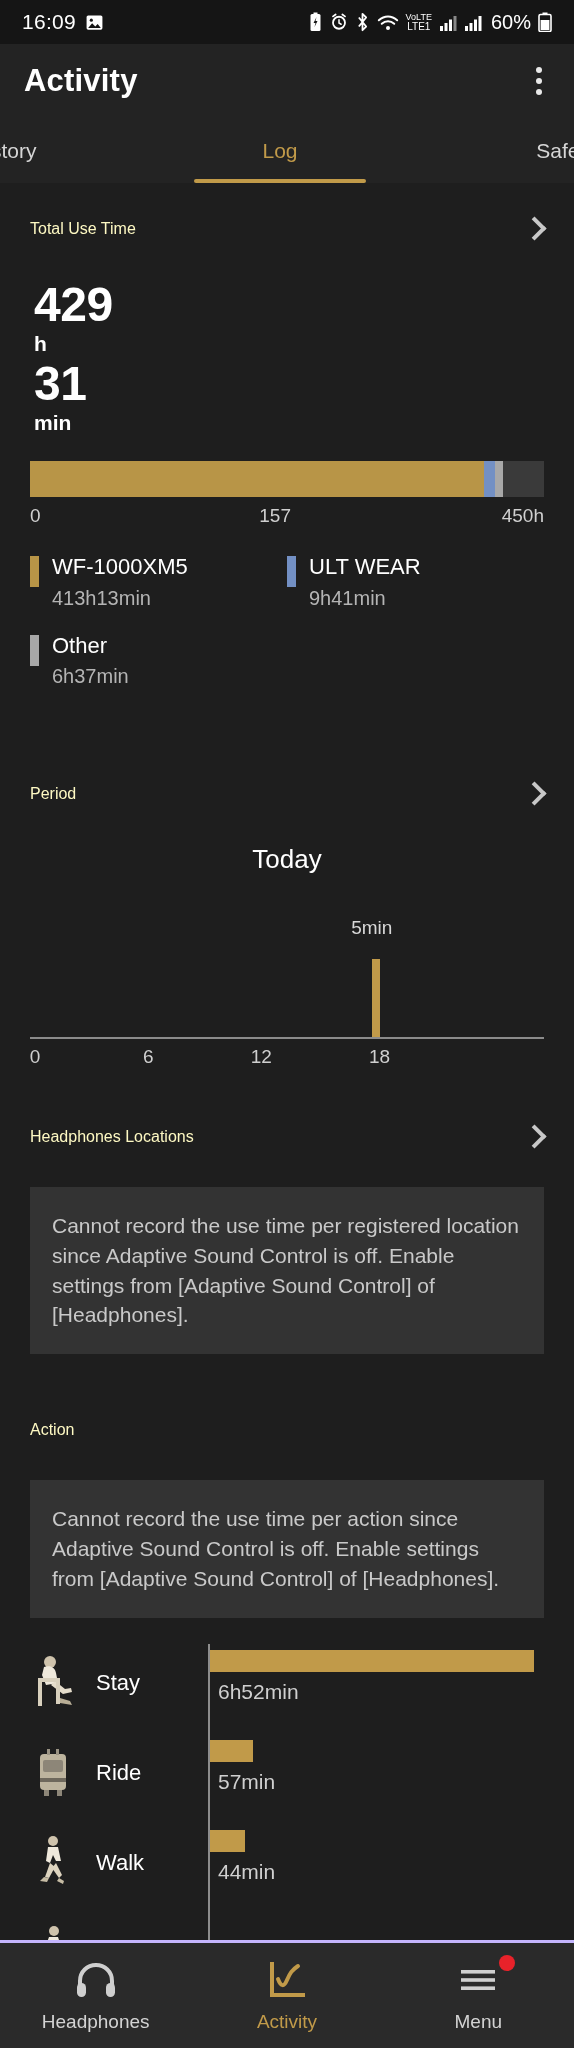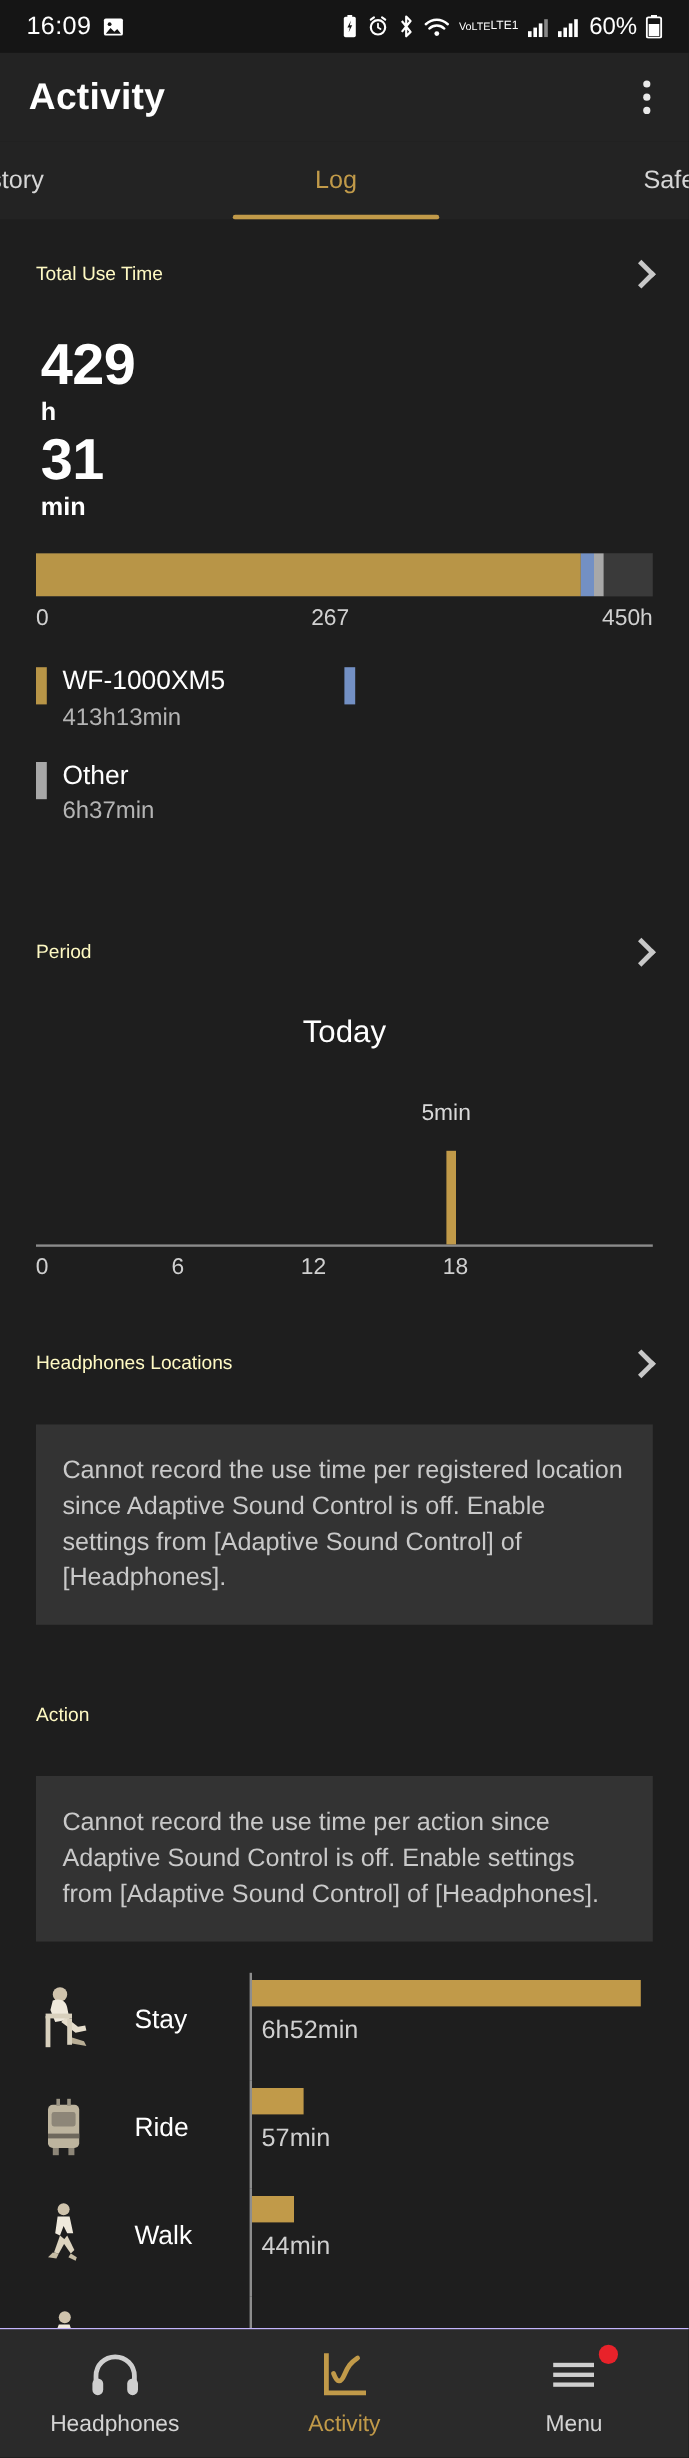--- a/index.html
+++ b/index.html
@@ -97,31 +97,31 @@
 
   
   .info-card {
     background: #333333; color: #c9c9c9; font-size: 21px; line-height: 1.42;
     margin: 18px 30px 0 30px; padding: 24px 22px;
   }
 
   
   .act-list { margin: 26px 30px 0 28px; position: relative; }
   .act-row { display: flex; align-items: flex-start; height: 90px; position: relative; }
-  .act-left { width: 180px; display: flex; align-items: center; gap: 32px; flex: 0 0 auto; padding-top: 8px; }
+  .act-left { width: 180px; display: flex; align-items: center; gap: 16px; flex: 0 0 auto; padding-top: 8px; }
   .act-icon { width: 52px; height: 62px; flex: 0 0 auto; }
   .act-name { color: #fff; font-size: 22px; }
   .act-right { flex: 1 1 auto; border-left: 2px solid #8d8d8d; padding-left: 0; position: relative; height: 90px; }
   .act-bar { height: 22px; background: #c19a49; margin-top: 6px; }
   .act-val { color: #cfcfcf; font-size: 21px; margin-top: 8px; padding-left: 8px; }
 
   
   .bottomnav {
     height: 108px; background: #2a2a2a; display: flex; align-items: center;
-    border-top: 1px solid #c4b5fd; flex: 0 0 auto;
+    border-top: 3px solid #c4b5fd; flex: 0 0 auto;
   }
   .nav-item { flex: 1 1 0; display: flex; flex-direction: column; align-items: center; gap: 10px; position: relative; cursor: pointer; }
   .nav-label { font-size: 19px; color: #d3d3d3; }
   .nav-item.active .nav-label { color: #c19a49; }
   .nav-ico { height: 42px; display: flex; align-items: center; justify-content: center; position: relative; }
   .badge { position: absolute; width: 16px; height: 16px; border-radius: 50%; background: #e8222a; top: -4px; right: -18px; }
 </style>
 </head>
 <body>
 
@@ -158,21 +158,21 @@
             <path d="M4 6l8 10-4 4V2l4 4-8 10" stroke="#fff" stroke-width="2" fill="none" stroke-linejoin="round"></path>
           </svg>
       </span>
       <span class="sb-ico">
         <svg width="22" height="19" viewBox="0 0 24 20">
             <path d="M2 7.5C5 4.8 8.4 3.4 12 3.4s7 1.4 10 4.1" stroke="#fff" stroke-width="2.2" fill="none" stroke-linecap="round"></path>
             <path d="M5.2 11.4C7.1 9.7 9.5 8.7 12 8.7s4.9 1 6.8 2.7" stroke="#fff" stroke-width="2.2" fill="none" stroke-linecap="round"></path>
             <circle cx="12" cy="16" r="2.2" fill="#fff"></circle>
           </svg>
       </span>
-      <span class="sb-ico" style="display:flex;flex-direction:row;line-height:1;">
+      <span class="sb-ico" style="display:flex;flex-direction:column;line-height:1;">
         <span style="font-size:9px;color:#fff;">VoLTE</span>
         <span style="font-size:10px;color:#fff;">LTE1</span>
       </span>
       <span class="sb-ico">
         <svg width="18" height="17" viewBox="0 0 18 17">
             <rect x="1" y="12" width="3" height="5" fill="#fff"></rect>
             <rect x="5.5" y="9" width="3" height="8" fill="#fff"></rect>
             <rect x="10" y="5.5" width="3" height="11.5" fill="#fff"></rect>
             <rect x="14.5" y="2" width="3" height="15" fill="#888"></rect>
           </svg>
@@ -233,36 +233,40 @@
       </div>
 
       <div class="barwrap">
         <div class="stackbar">
           <div class="seg" style="width:88.4%;background:#b89547;"></div>
           <div class="seg" style="width:2.15%;background:#7390c4;"></div>
           <div class="seg" style="width:1.47%;background:#a8a8a8;"></div>
         </div>
         <div class="axis-row">
           <span>0</span>
-          <span>267</span>
+          <span>157</span>
           <span>450h</span>
         </div>
       </div>
 
       <div class="legend">
         <div class="legend-row">
           <div class="legend-item">
             <span class="swatch" style="background:#b89547;"></span>
             <span>
               <span class="legend-name">WF-1000XM5</span>
               <div class="legend-val">413h13min</div>
             </span>
           </div>
           <div class="legend-item">
             <span class="swatch" style="background:#7390c4;"></span>
+            <span>
+              <span class="legend-name">ULT WEAR</span>
+              <div class="legend-val">9h41min</div>
+            </span>
           </div>
         </div>
         <div class="legend-row">
           <div class="legend-item">
             <span class="swatch" style="background:#a8a8a8;"></span>
             <span>
               <span class="legend-name">Other</span>
               <div class="legend-val">6h37min</div>
             </span>
           </div>

